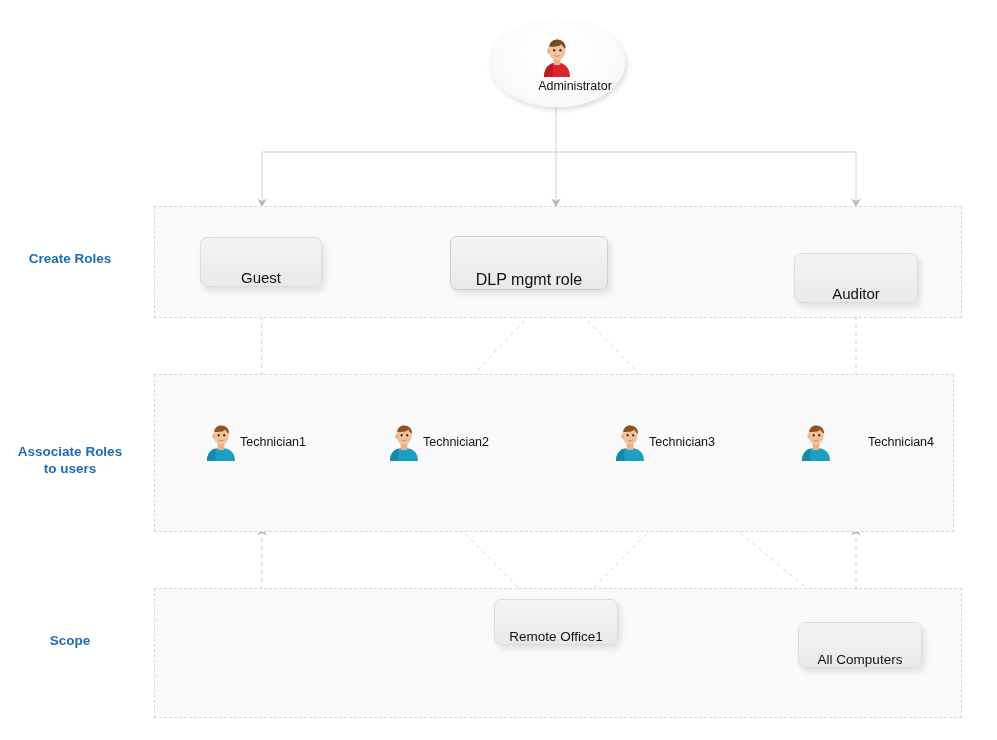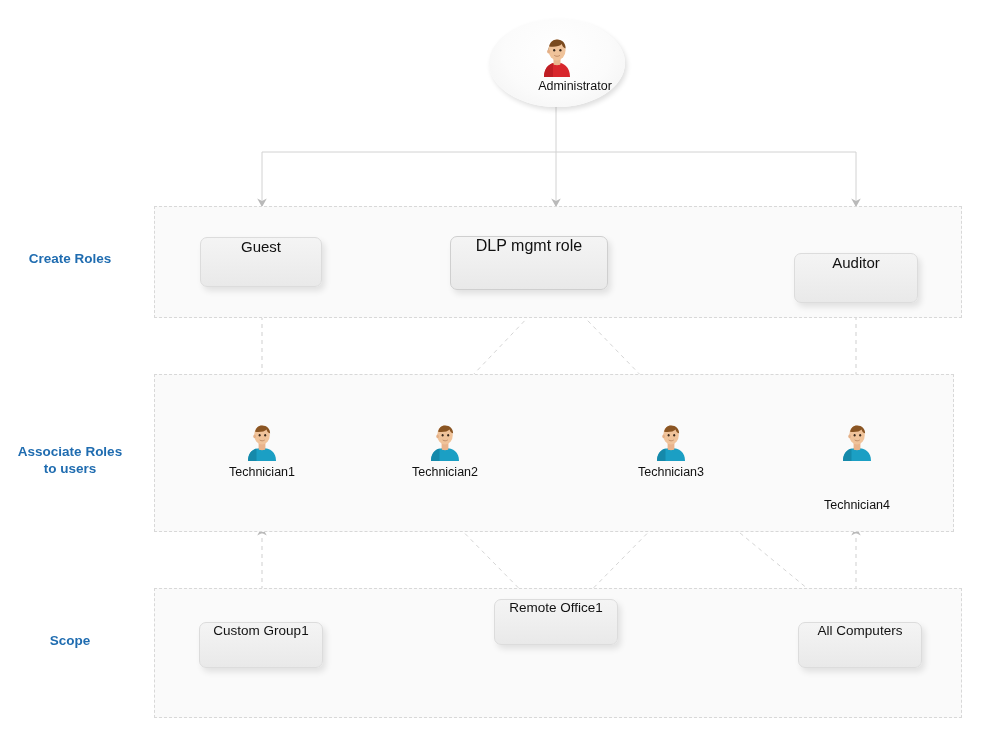--- a/index.html
+++ b/index.html
@@ -55,32 +55,32 @@
   .avatar{display:block;}
 
   
   .box{
     position:absolute;z-index:6;
     box-sizing:border-box;
     border:1px solid #dcdcdc;
     border-radius:7px;
     background:linear-gradient(180deg,#f4f4f4 0%,#efefef 48%,#e9e9e9 100%);
     box-shadow:3px 4px 6px rgba(0,0,0,0.10);
-    display:flex;align-items:flex-start;justify-content:center;
+    display:flex;align-items:flex-end;justify-content:center;
     color:#111;
   }
   .box.small{font-size:15px;}
   .box.big{font-size:16px;border-color:#cfcfcf;}
   .box.scope{font-size:13.5px;}
 
   
   .user-node{
     position:absolute;z-index:6;
     width:120px;
-    display:flex;flex-direction:column;
+    display:flex;flex-direction:row;
     align-items:center;
   }
   .user-node .caption{
     font-size:12.5px;color:#111;margin-top:3px;white-space:nowrap;
   }
 </style>
 </head>
 <body>
 
 <div id="stage">
@@ -236,23 +236,20 @@
         <path d="M19,7.4 C24,7.4 27.2,10.8 27.1,15.4 C25,14.7 24,13.2 23.6,11.4 C21.6,13.5 17.1,14.4 12.1,13.7 C12.8,10 15.1,7.4 19,7.4 Z" fill="#8a5523"></path>
         <ellipse cx="11.6" cy="18.4" rx="1.3" ry="1.8" fill="#e4b087"></ellipse>
         <ellipse cx="16.6" cy="17.2" rx="1" ry="1.2" fill="#3a2a1d"></ellipse>
         <ellipse cx="22.2" cy="17.2" rx="1" ry="1.2" fill="#3a2a1d"></ellipse>
         <path d="M17,22.2 C18.4,23.1 20,23.1 21.4,22.2" stroke="#b98560" stroke-width="0.85" fill="none" stroke-linecap="round"></path>
       </svg>
     </span>
     <span class="caption">Technician4</span>
   </div>
 
-  <div class="box scope" style="left:199px;top:622px;width:124px;height:46px;">
-    <span>Custom Group1</span>
-  </div>
 
   <div class="box scope" style="left:494px;top:599px;width:124px;height:46px;">
     <span>Remote Office1</span>
   </div>
 
   <div class="box scope" style="left:798px;top:622px;width:124px;height:46px;">
     <span>All Computers</span>
   </div>
 
 </div>

